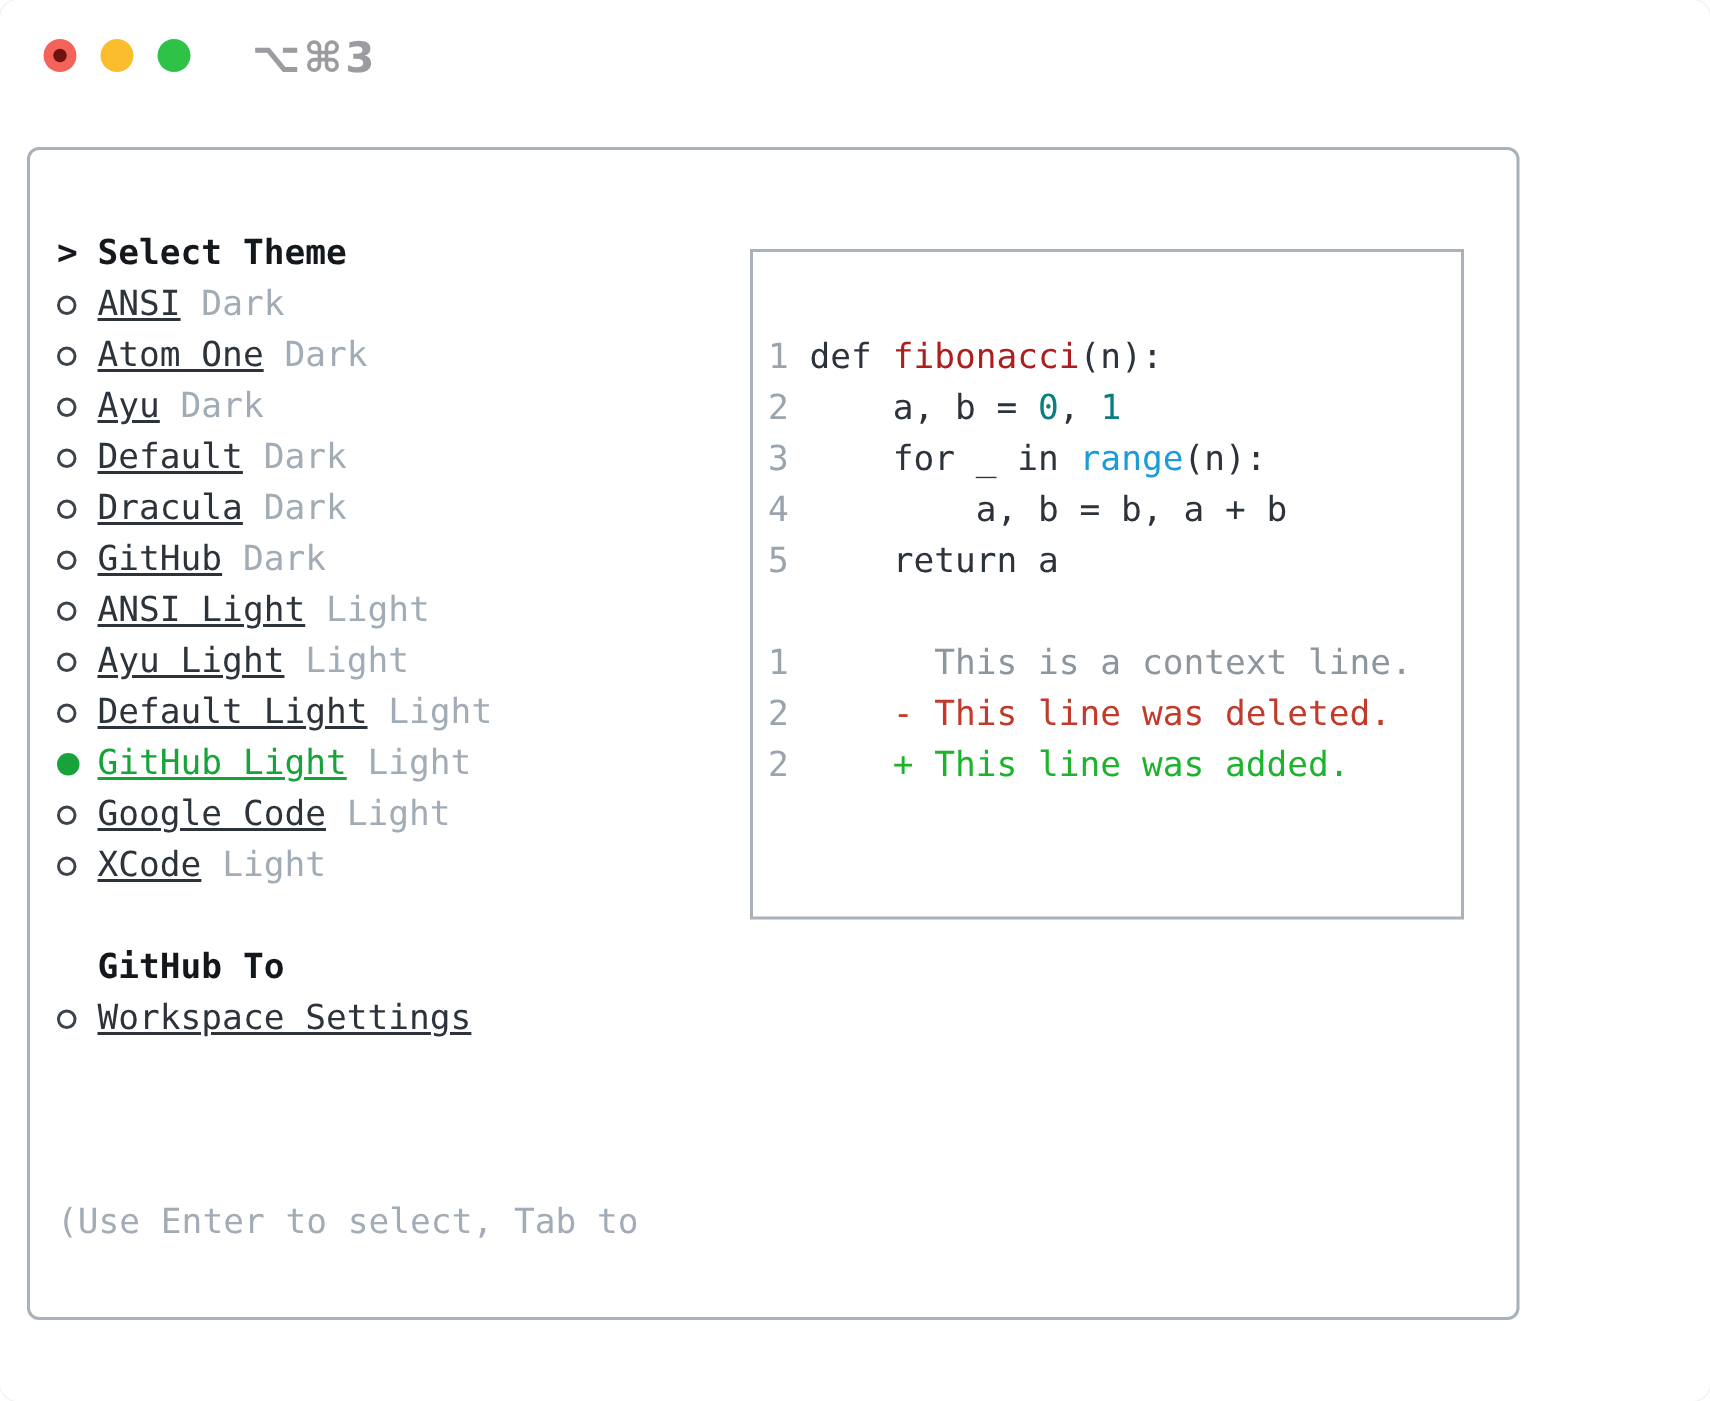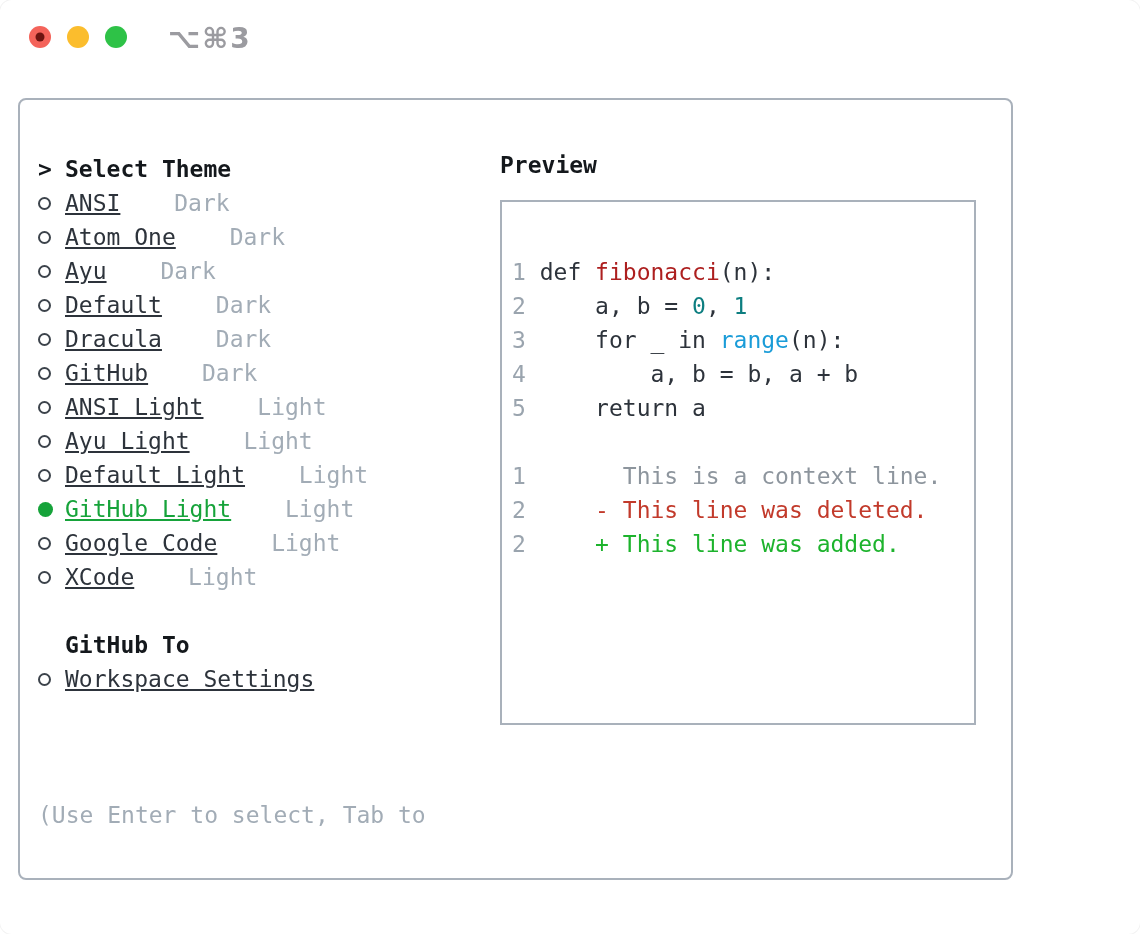--- a/index.html
+++ b/index.html
@@ -52,27 +52,27 @@
   .col-left{width:462px;flex:none;}
   .col-right{flex:1;}
   .row{display:flex;align-items:center;height:34px;font-size:23px;white-space:pre;}
   .marker{width:27px;flex:none;display:flex;align-items:center;}
   .prefix{font-weight:bold;color:var(--text-head);font-size:23px;}
   .radio{width:13px;height:13px;border-radius:50%;border:2px solid #3c434b;}
   .radio.on{width:15px;height:15px;border:none;background:var(--green);}
   .head-label{font-weight:bold;color:var(--text-head);}
   .item-name{color:var(--text-dark);text-decoration:underline;}
   .row.selected .item-name{color:var(--green);}
-  .item-variant{color:var(--muted);margin-left:40px;}
+  .item-variant{color:var(--muted);}
   .apply-block{margin-top:34px;}
   .hint{margin-top:34px;color:var(--muted);font-size:23px;line-height:34px;white-space:pre;}
   
   .preview-title{height:34px;font-size:23px;font-weight:bold;color:var(--text-head);}
   .preview-box{
-    margin-top:14px;width:476px;height:525px;
+    margin-top:14px;width:476px;height:447px;
     border:2px solid var(--border-gray);background:#fff;
     padding:53px 0 0 10px;overflow:hidden;
   }
   .cl{height:34px;font-size:23px;white-space:pre;line-height:34px;}
   .num{color:var(--linenum);}
   .c-plain{color:var(--text-dark);}
   .c-func{color:var(--func);}
   .c-number{color:var(--number);}
   .c-builtin{color:var(--builtin);}
   .c-context{color:#8d959d;}
@@ -130,21 +130,20 @@
       </div>
 
       <div class="hint">
         <div>(Use Enter to select, Tab to</div>
         
       </div>
 
     </div>
 
     <div class="col-right">
-      <div class="preview-title">Preview</div>
       <div class="preview-box">
         <div id="code-block">
             <div class="cl"><span class="num">1</span><span class="c-plain"> def </span><span class="c-func">fibonacci</span><span class="c-plain">(n):</span></div>
             <div class="cl"><span class="num">2</span><span class="c-plain">     a, b = </span><span class="c-number">0</span><span class="c-plain">, </span><span class="c-number">1</span></div>
             <div class="cl"><span class="num">3</span><span class="c-plain">     for _ in </span><span class="c-builtin">range</span><span class="c-plain">(n):</span></div>
             <div class="cl"><span class="num">4</span><span class="c-plain">         a, b = b, a + b</span></div>
             <div class="cl"><span class="num">5</span><span class="c-plain">     return a</span></div>
             <div class="cl"><span class="num"></span></div>
             <div class="cl"><span class="num">1</span><span class="c-context">       This is a context line.</span></div>
             <div class="cl"><span class="num">2</span><span class="c-deleted">     - This line was deleted.</span></div>

